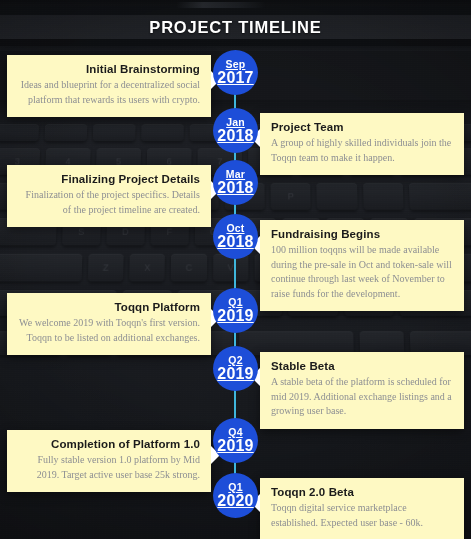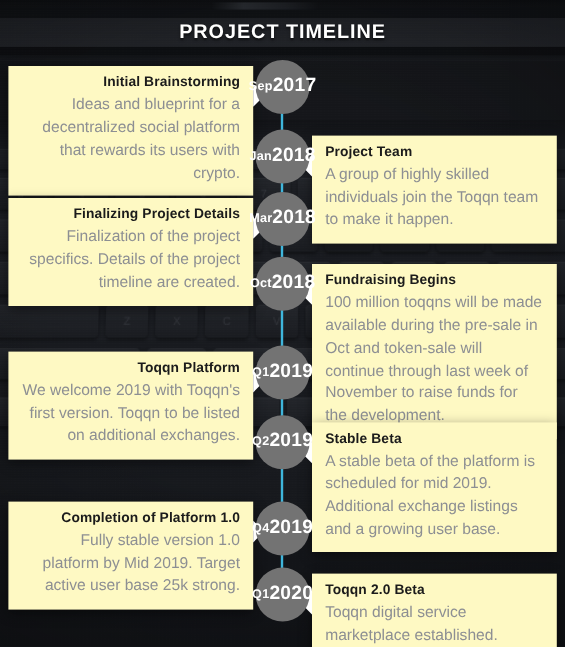--- a/index.html
+++ b/index.html
@@ -88,25 +88,26 @@
   }
 
   
   .timeline{position:absolute;left:0;top:0;width:471px;height:539px;z-index:5;}
   .spine{
     position:absolute;left:235px;top:72px;width:2px;height:430px;
     background:#3fb6dc;margin-left:-1px;
   }
   .dot{
     position:absolute;width:45px;height:45px;border-radius:50%;
-    background:#737373;
+    background:#1d4ed8;
     left:213px;
-    display:flex;flex-direction:row;align-items:center;justify-content:center;
+    display:flex;flex-direction:column;align-items:center;justify-content:center;
     color:#ffffff;line-height:1.05;
     box-shadow:0 0 0 0 rgba(0,0,0,0);
+    text-decoration:underline;
   }
   .dot .m{font-size:10.5px;font-weight:bold;letter-spacing:.2px;}
   .dot .y{font-size:16px;font-weight:bold;letter-spacing:.2px;}
 
   .card{
     position:absolute;
     background:#fef9c3;
     padding:8px 11px 10px 11px;
     box-sizing:border-box;
     box-shadow:0 3px 10px rgba(0,0,0,.45);
@@ -116,24 +117,24 @@
   .card h3{
     margin:0 0 3px 0;
     font-size:11.5px;
     font-weight:bold;
     color:#1b1b1b;
     font-family:"Liberation Sans",sans-serif;
     letter-spacing:.1px;
   }
   .card p{
     margin:0;
-    font-size:13px;
+    font-size:10px;
     line-height:1.45;
     color:#8d8f93;
-    font-family:Liberation Sans, sans-serif;
+    font-family:Liberation Serif, serif;
   }
   
   .card.left:after{
     content:"";position:absolute;right:-9px;top:16px;
     width:0;height:0;
     border-top:9px solid transparent;
     border-bottom:9px solid transparent;
     border-left:9px solid #ffffff;
   }
   .card.right:after{
@@ -341,21 +342,21 @@
 
     <div class="card right" style="top:352px;">
       <h3>Stable Beta</h3>
       <p>A stable beta of the platform is scheduled for mid 2019. Additional exchange listings and a growing user base.</p>
     </div>
     <div class="dot" style="top:346px;">
       <div class="m">Q2</div>
       <div class="y">2019</div>
     </div>
 
-    <div class="card left" style="top:418px;">
+    <div class="card left" style="top:430px;">
       <h3>Completion of Platform 1.0</h3>
       <p>Fully stable version 1.0 platform by Mid 2019. Target active user base 25k strong.</p>
     </div>
     <div class="dot" style="top:418px;">
       <div class="m">Q4</div>
       <div class="y">2019</div>
     </div>
 
     <div class="card right" style="top:478px;">
       <h3>Toqqn 2.0 Beta</h3>

